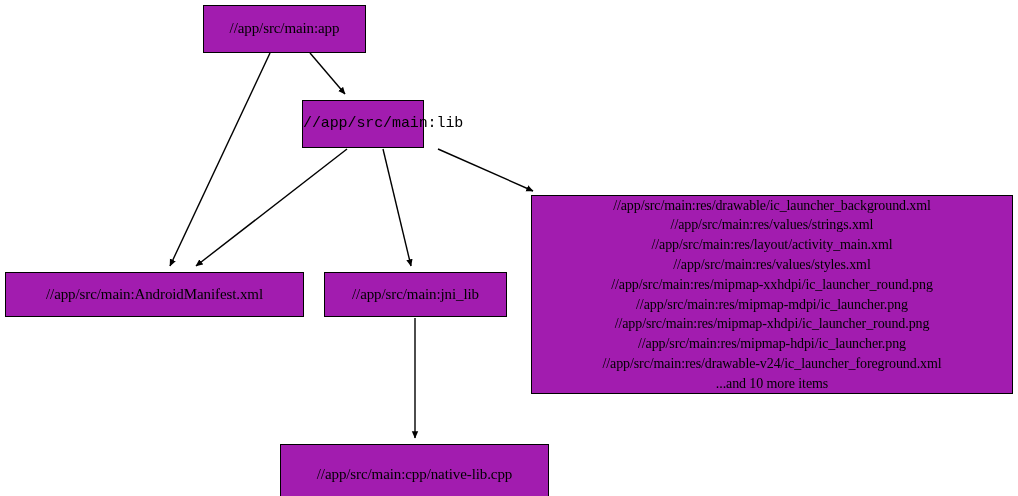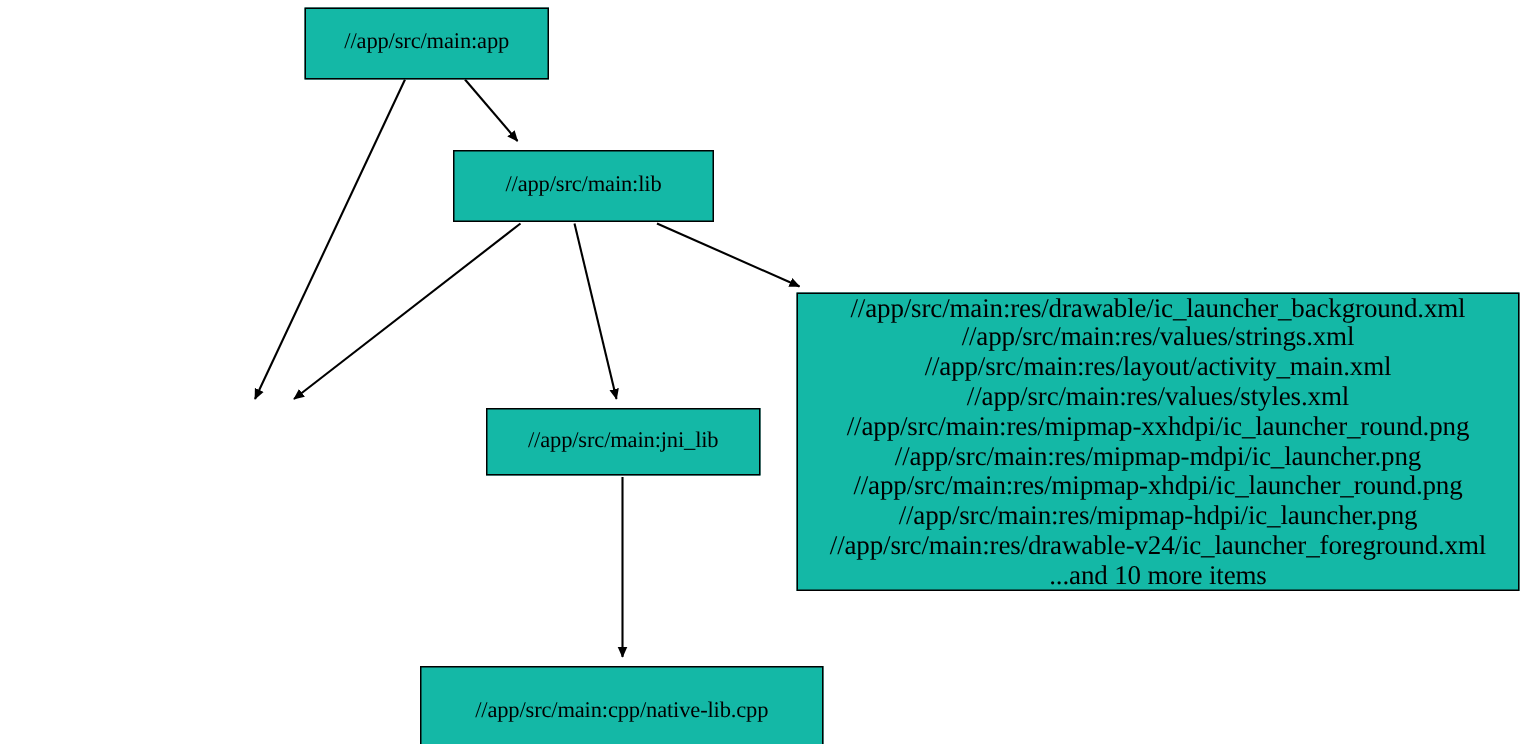--- a/index.html
+++ b/index.html
@@ -20,43 +20,43 @@
     left: 0;
     top: 0;
     width: 1018px;
     height: 496px;
     pointer-events: none;
   }
   .node {
     position: absolute;
     box-sizing: border-box;
     border: 1px solid #000000;
-    background: #14b8a6;
+    background: #a21caf;
     color: #000000;
     display: flex;
     align-items: center;
     justify-content: center;
     text-align: center;
     font-size: 15px;
     line-height: 19.6px;
     white-space: pre;
     letter-spacing: -0.1px;
   }
   .node-label {
     display: block;
     width: 100%;
     text-align: center;
     white-space: pre;
   }
   #node-app      { left: 203px; top: 5px;   width: 163px; height: 48px; }
-  #node-lib      { left: 302px; top: 100px; width: 174px; height: 48px; }
+  #node-lib      { left: 302px; top: 100px; width: 122px; height: 48px; font-family: Liberation Mono, monospace; }
   #node-manifest { left: 5px;   top: 272px; width: 299px; height: 45px; }
   #node-jnilib   { left: 324px; top: 272px; width: 183px; height: 45px; align-items: center; }
   #node-resgroup { left: 531px; top: 195px; width: 482px; height: 199px;
-                   font-size: 18px; line-height: 19.8px; }
+                   font-size: 14px; line-height: 19.8px; }
   #node-nativelib{ left: 280px; top: 444px; width: 269px; height: 62px; }
 </style>
 </head>
 <body>
 
 <div id="canvas">
 
   <svg id="edge-layer" viewBox="0 0 1018 496" width="1018" height="496">
     <defs>
       <marker id="arrow" viewBox="0 0 10 10" refX="9.2" refY="5" markerWidth="5.2" markerHeight="5.2" orient="auto-start-reverse">
@@ -78,20 +78,23 @@
   </svg>
 
   <div class="node" id="node-app">
     <span class="node-label">//app/src/main:app</span>
   </div>
 
   <div class="node" id="node-lib">
     <span class="node-label">//app/src/main:lib</span>
   </div>
 
+  <div class="node" id="node-manifest">
+    <span class="node-label">//app/src/main:AndroidManifest.xml</span>
+  </div>
 
   <div class="node" id="node-jnilib">
     <span class="node-label">//app/src/main:jni_lib</span>
   </div>
 
   <div class="node" id="node-resgroup">
     <span class="node-label">//app/src/main:res/drawable/ic_launcher_background.xml
 //app/src/main:res/values/strings.xml
 //app/src/main:res/layout/activity_main.xml
 //app/src/main:res/values/styles.xml

